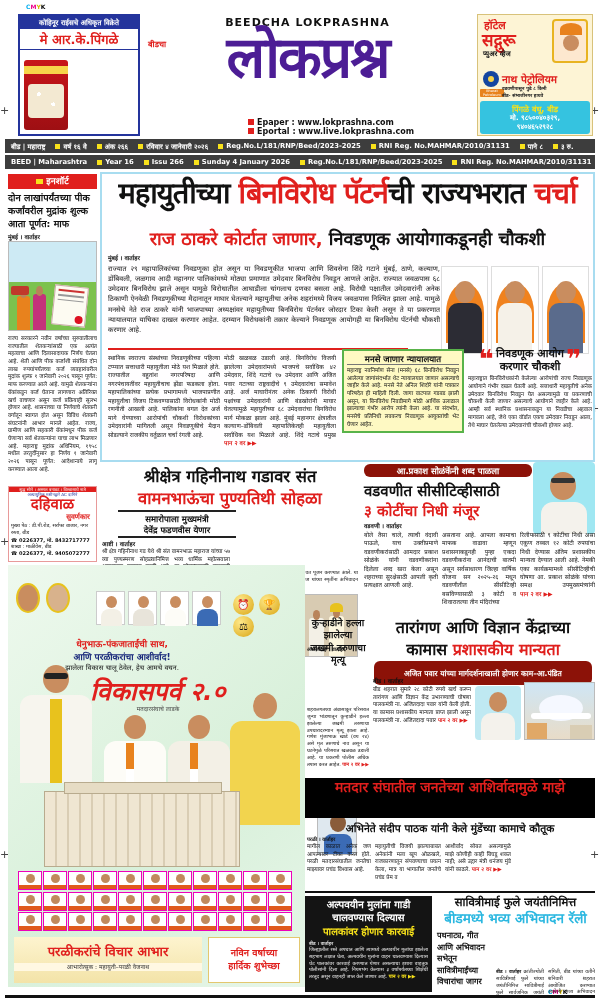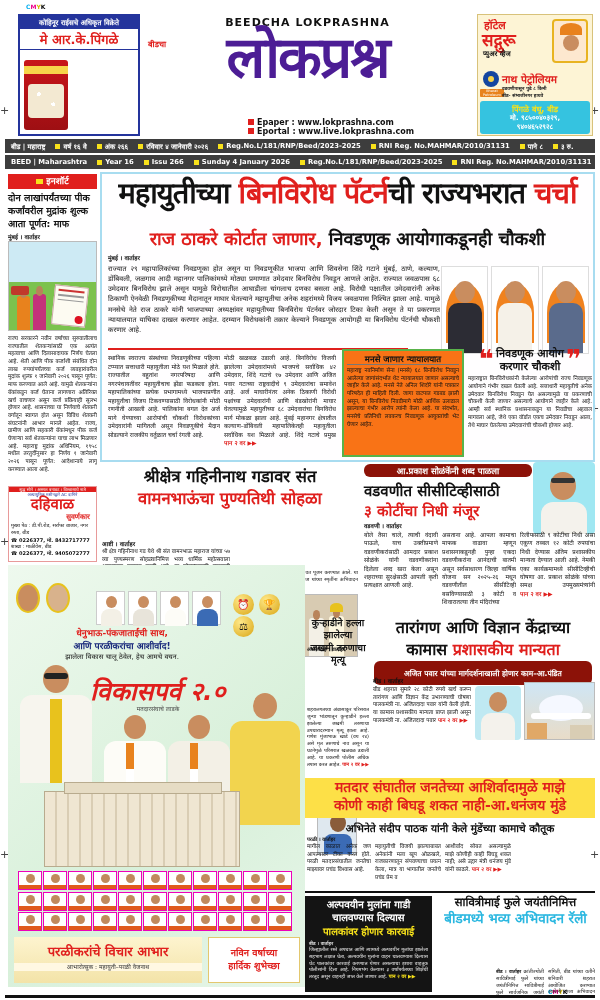--- a/index.html
+++ b/index.html
@@ -57,34 +57,34 @@
   .leadbox{left:100px;top:172px;width:495px;height:290px;border:2px solid #a8dcf0;background:#fffeff}
   .hl1{position:absolute;left:2px;top:4px;width:487px;text-align:center;font-size:29px;font-weight:800;letter-spacing:-1px;white-space:nowrap;line-height:1.1}
   .hl2{position:absolute;left:2px;top:52px;width:487px;text-align:center;font-size:18px;font-weight:800;white-space:nowrap}
   .leadphotos{position:absolute;right:4px;top:92px;width:148px;height:88px;display:flex;gap:3px}
   .pol{flex:1;position:relative;background:#fff;border:1px solid #ddd;overflow:hidden}
   .pol:before{content:"";position:absolute;left:4px;top:16px;width:38px;height:60px;border-radius:50% 50% 0 0;background:#f0821e}
   .pol .hd{position:absolute;left:13px;top:14px;width:20px;height:22px;border-radius:50%;background:#c98d5f}
   .pol .bd{position:absolute;left:6px;top:36px;width:34px;height:52px;border-radius:10px 10px 0 0}
   .redline{position:absolute;left:6px;top:174px;width:300px;height:2px;background:#e01f1d}
   .lcol{position:absolute;top:180px;font-size:6px;line-height:1.42;text-align:justify}
-  .courtbox{position:absolute;left:240px;top:175px;width:122px;height:108px;border:2px solid #59b34a;background:#f97316;padding:2px 3px}
+  .courtbox{position:absolute;left:240px;top:175px;width:122px;height:84px;border:2px solid #59b34a;background:#fef9c3;padding:2px 3px}
   .courtbox .ct{font-weight:bold;font-size:8.5px;text-align:center;border-bottom:1px solid #777;margin-bottom:2px}
   .qbox{position:absolute;left:366px;top:173px;width:124px;height:112px}
   .qt{font-weight:bold;font-size:11px;text-align:center;line-height:1.2}
   .qmark{color:#e01f1d;font-size:26px;line-height:.6;font-weight:bold}
   
   .kicker{background:#8c1208;color:#fff;font-weight:bold;text-align:center;border-radius:6px}
   .sainthead1{left:100px;top:464px;width:260px;font-size:16.5px;font-weight:800;text-align:center;white-space:nowrap}
   .sainthead2{left:100px;top:486px;width:260px;font-size:16.5px;font-weight:800;text-align:center;color:#e01f1d;white-space:nowrap}
   .subbox{border-top:2px solid #222;border-bottom:2px solid #222;font-size:8.5px;font-weight:bold;text-align:center;padding:1px 0}
   .photo{background:#d8cbb2;position:relative;overflow:hidden;border:1px solid #bbb}
   .fig{position:absolute;border-radius:3px 3px 0 0}
   .fig:before{content:"";position:absolute;left:25%;top:-8px;width:50%;height:10px;border-radius:50%;background:#b9835a}
-  .cyanband{background:#fde047;text-align:center}
+  .cyanband{background:#000000;text-align:center}
   .blackbox{background:#141414;color:#eee;padding:3px 4px}
   .dome{position:absolute;background:#f5f8ff;border-radius:50%}
   .grid-portraits{position:absolute;display:flex;flex-wrap:wrap;gap:1.5px}
   .grid-portraits .portrait{width:23.5px;height:19px;background:#fff;position:relative;border:.5px solid #e0b}
   .grid-portraits .portrait:before{content:"";position:absolute;left:7px;top:2px;width:9px;height:9px;border-radius:50%;background:#c08a5c}
   .grid-portraits .portrait:after{content:"";position:absolute;left:0;bottom:0;width:100%;height:4px;background:#e05a1d}
   .vikas{left:8px;top:565px;width:297px;height:422px;background:linear-gradient(140deg,#eef9ee,#d8f0da 60%,#e7f6e9);overflow:hidden}
   .coin{width:21px;height:21px;border-radius:50%;background:radial-gradient(circle at 35% 30%,#ffe98a,#d9a514);display:inline-block;text-align:center;font-size:10px;line-height:21px}
   .person{position:absolute}
   .person .ph2{position:absolute;left:50%;transform:translateX(-50%);top:0;border-radius:50%;background:#c98d5f}
@@ -225,20 +225,23 @@
         <span class="qmark">❝</span>
         <span class="qt"><span>निवडणूक आयोग</span><br><span>करणार चौकशी</span></span>
         <span class="qmark">❞</span>
       </div>
       <div class="just t55" style="height:80px;overflow:hidden;margin-top:2px">महाराष्ट्रात बिनविरोधकांनी केलेल्या आरोपांची राज्य निवडणूक आयोगाने गंभीर दखल घेतली आहे. सत्ताधारी महायुतीचे अनेक उमेदवार बिनविरोध निवडून येत असल्यामुळे या प्रकरणाची चौकशी केली जाणार असल्याचे आयोगाने जाहीर केले आहे. आम्ही सर्व स्थानिक प्रशासनाकडून या निवडीचा अहवाल मागवला आहे, जेथे एका वॉर्डात एकच उमेदवार निवडून आला, तेथे माघार घेतलेल्या उमेदवारांची चौकशी होणार आहे.</div>
     </div>
   </div>
 
   <div class="abs sainthead1">श्रीक्षेत्र गहिनीनाथ गडावर संत</div>
   <div class="abs sainthead2">वामनभाऊंचा पुण्यतिथी सोहळा</div>
+  <div class="abs subbox" style="left:118px;top:510px;width:118px">
+    <span>समारोपाला मुख्यमंत्री</span><br><span>देवेंद्र फडणवीस येणार</span>
+  </div>
   <div class="abs dl" style="left:102px;top:540px">आष्टी । वार्ताहर</div>
   <div class="abs just t55" style="left:102px;top:548px;width:128px;height:66px;overflow:hidden">श्री क्षेत्र गहिनीनाथ गड येथे श्री संत वामनभाऊ महाराज यांच्या ५७ व्या पुण्यस्मरण सोहळ्यानिमित्त भव्य धार्मिक महोत्सवाला आजपासून सुरुवात झाली आहे. या सोहळ्यासाठी गडावरती भाविकांची मोठी गर्दी झाली असून समारोप समारंभासाठी मुख्यमंत्री देवेंद्र फडणवीस उपस्थित राहणार असल्याची माहिती ह.भ.प. सुरेश धस महाराज यांनी दिली.</div>
   <div class="abs photo" style="left:234px;top:504px;width:124px;height:63px;background:linear-gradient(#efe3cf,#cbb econ 90%)">
     <div class="fig" style="left:6px;bottom:0;width:14px;height:34px;background:#f8f6ef"></div>
     <div class="fig" style="left:26px;bottom:0;width:16px;height:40px;background:#fdfcf7"></div>
     <div class="fig" style="left:48px;bottom:0;width:18px;height:44px;background:#fff"></div>
     <div class="abs" style="left:52px;top:26px;width:10px;height:22px;background:#e8821d"></div>
     <div class="fig" style="left:74px;bottom:0;width:15px;height:38px;background:#f3f0e6"></div>
     <div class="fig" style="left:94px;bottom:0;width:15px;height:40px;background:#fdf6de"></div>
     <div class="abs" style="left:95px;top:8px;width:13px;height:9px;border-radius:50% 50% 0 0;background:#e8c21d"></div>
@@ -279,21 +282,21 @@
       <div style="width:29px;height:34px;background:#fff;border:1px solid #ccc;position:relative">
           <div style="position:absolute;left:9px;top:4px;width:11px;height:12px;border-radius:50%;background:#c98d5f"></div>
           <div style="position:absolute;left:4px;top:17px;width:21px;height:17px;border-radius:8px 8px 0 0;background:#3b6bb5"></div>
         </div>
     </div>
     <div class="abs" style="left:225px;top:28px">
       <span class="coin">⏰</span>
       <span class="coin">🏆</span>
       <span class="coin">⚖</span>
     </div>
-    <div class="abs cen" style="left:4px;top:61px;width:220px">
+    <div class="abs cen" style="left:4px;top:72px;width:220px">
       <div class="b red" style="font-size:9px">धेनुभाऊ-पंकजाताईंची साथ,</div>
       <div class="b" style="font-size:9px;color:#1a2a7c">आणि परळीकरांचा आशीर्वाद!</div>
       <div style="font-size:7px">झालेला विकास चालू ठेवेल, हेच आमचे वचन.</div>
     </div>
     <div class="abs b red cen" style="left:60px;top:108px;width:180px;font-size:25px;font-style:italic">विकासपर्व २.०</div>
     <div class="abs cen" style="left:90px;top:140px;width:120px;font-size:6px;color:#444">मतदारसंघाचे लाडके</div>
     <div class="person" style="left:12px;top:100px;width:72px;height:118px">
       <div class="ph2" style="width:26px;height:28px"></div>
       <div style="position:absolute;left:24px;top:8px;width:24px;height:6px;background:#222;border-radius:3px"></div>
       <div class="bd2" style="height:88px;background:#f7f5ee"></div>
@@ -386,21 +389,20 @@
   </div>
   <div class="abs" style="left:524px;top:682px;width:71px;height:58px;background:linear-gradient(#cfe6f5,#e8dcc8);overflow:hidden;border:1px solid #bbb">
     <div class="dome" style="left:14px;top:12px;width:44px;height:26px"></div>
     <div class="abs" style="left:6px;top:30px;width:60px;height:6px;background:#fff;border-radius:3px"></div>
     <div class="abs" style="left:2px;bottom:0;width:20px;height:16px;background:#e0a867"></div>
     <div class="abs" style="right:2px;bottom:0;width:22px;height:14px;background:#d9cdb4"></div>
   </div>
 
   <div class="abs cyanband" style="left:305px;top:778px;width:290px;height:40px">
     <div class="b red" style="font-size:14px;line-height:1.35;white-space:nowrap">मतदार संघातील जनतेच्या आशिर्वादामुळे माझे</div>
-    <div class="b red" style="font-size:14px;line-height:1.2;white-space:nowrap">कोणी काही बिघडू शकत नाही-आ.धनंजय मुंडे</div>
   </div>
   <div class="abs b cen" style="left:305px;top:821px;width:290px;font-size:10.5px;white-space:nowrap">अभिनेते संदीप पाठक यांनी केले मुंडेंच्या कामाचे कौतूक</div>
   <div class="abs dl" style="left:307px;top:836px;font-size:5px">परळी । वार्ताहर</div>
   <div class="abs just t55" style="left:307px;top:843px;width:64px;height:46px;overflow:hidden">मागील काळात अनेक जण आपल्यावर टीका करत होते. परळी मतदारसंघातील जनतेचा माझ्यावर प्रचंड विश्वास आहे.</div>
   <div class="abs just t55" style="left:375px;top:843px;width:66px;height:46px;overflow:hidden">महायुतीची विजयी झाल्याबाबत अनेकांनी मला खूप ओळखले, राजकारणातून संपवण्याचा प्रयत्न केला, मात्र या भागातील जनतेचे प्रचंड प्रेम व</div>
   <div class="abs just t55" style="left:445px;top:843px;width:66px;height:46px;overflow:hidden">
     <span>आशीर्वाद सोबत असल्यामुळे माझे कोणीही काही बिघडू शकत नाही; असे उद्गार मंत्री धनंजय मुंडे यांनी काढले.</span> <span class="cont">पान २ वर ▶▶</span>
   </div>
 
   <div class="abs" style="left:305px;top:891px;width:290px;height:2px;background:#111"></div>
@@ -411,20 +413,21 @@
     </div>
     <div class="b cen" style="font-size:10px;color:#f7e11a">पालकांवर होणार कारवाई</div>
     <div class="dl" style="color:#ddd;font-size:4.8px;margin-top:2px">बीड । वार्ताहर</div>
     <div class="just" style="font-size:4.9px;line-height:1.38;height:52px;overflow:hidden">
       <span>जिल्ह्यातील रस्ते अपघात आणि त्यामध्ये अल्पवयीन मुलांचा झालेला सहभाग लक्षात घेता, अल्पवयीन मुलांना वाहन चालवण्यास दिल्यास थेट पालकांवर कारवाई करण्यात येणार असल्याचा इशारा वाहतूक पोलीसांनी दिला आहे. नियमभंग केल्यास ३ वर्षांपर्यंतच्या शिक्षेची तरतूद असून वाहनही जप्त केले जाणार आहे.</span> <span style="color:#f7e11a;font-weight:bold">पान २ वर ▶▶</span>
     </div>
   </div>
 
   <div class="abs b cen" style="left:436px;top:894px;width:159px;font-size:11.5px;white-space:nowrap">सावित्रीमाई फुले जयंतीनिमित्त</div>
   <div class="abs b cen" style="left:436px;top:909px;width:159px;font-size:13.5px;color:#2ab7e0;white-space:nowrap">बीडमध्ये भव्य अभिवादन रॅली</div>
+  <div class="abs b" style="left:437px;top:930px;width:56px;font-size:8px;line-height:1.45">पथनाट्य, गीत आणि अभिवादन सभेतून सावित्रीमाईंच्या विचारांचा जागर</div>
 
   <div class="abs t5 just" style="left:496px;top:968px;width:48px;height:28px;overflow:hidden">
     <span class="dl" style="font-size:4.8px">बीड । वार्ताहर</span> <span>क्रांतीज्योती सावित्रीमाई फुले यांच्या जयंतीनिमित्त सावित्रीमाई फुले सार्वजनिक जयंती उत्सव</span>
   </div>
   <div class="abs t5 just" style="left:548px;top:968px;width:47px;height:28px;overflow:hidden">
     <span>समिती, बीड यांच्या वतीने शनिवारी शहरात आयोजित करण्यात आलेली भव्य अभिवादन रॅली</span> <span class="cont">पान २ वर ▶▶</span>
   </div>
 
   <div class="abs" style="left:5px;top:995px;width:590px;height:3px;background:#111"></div>
 </div>

